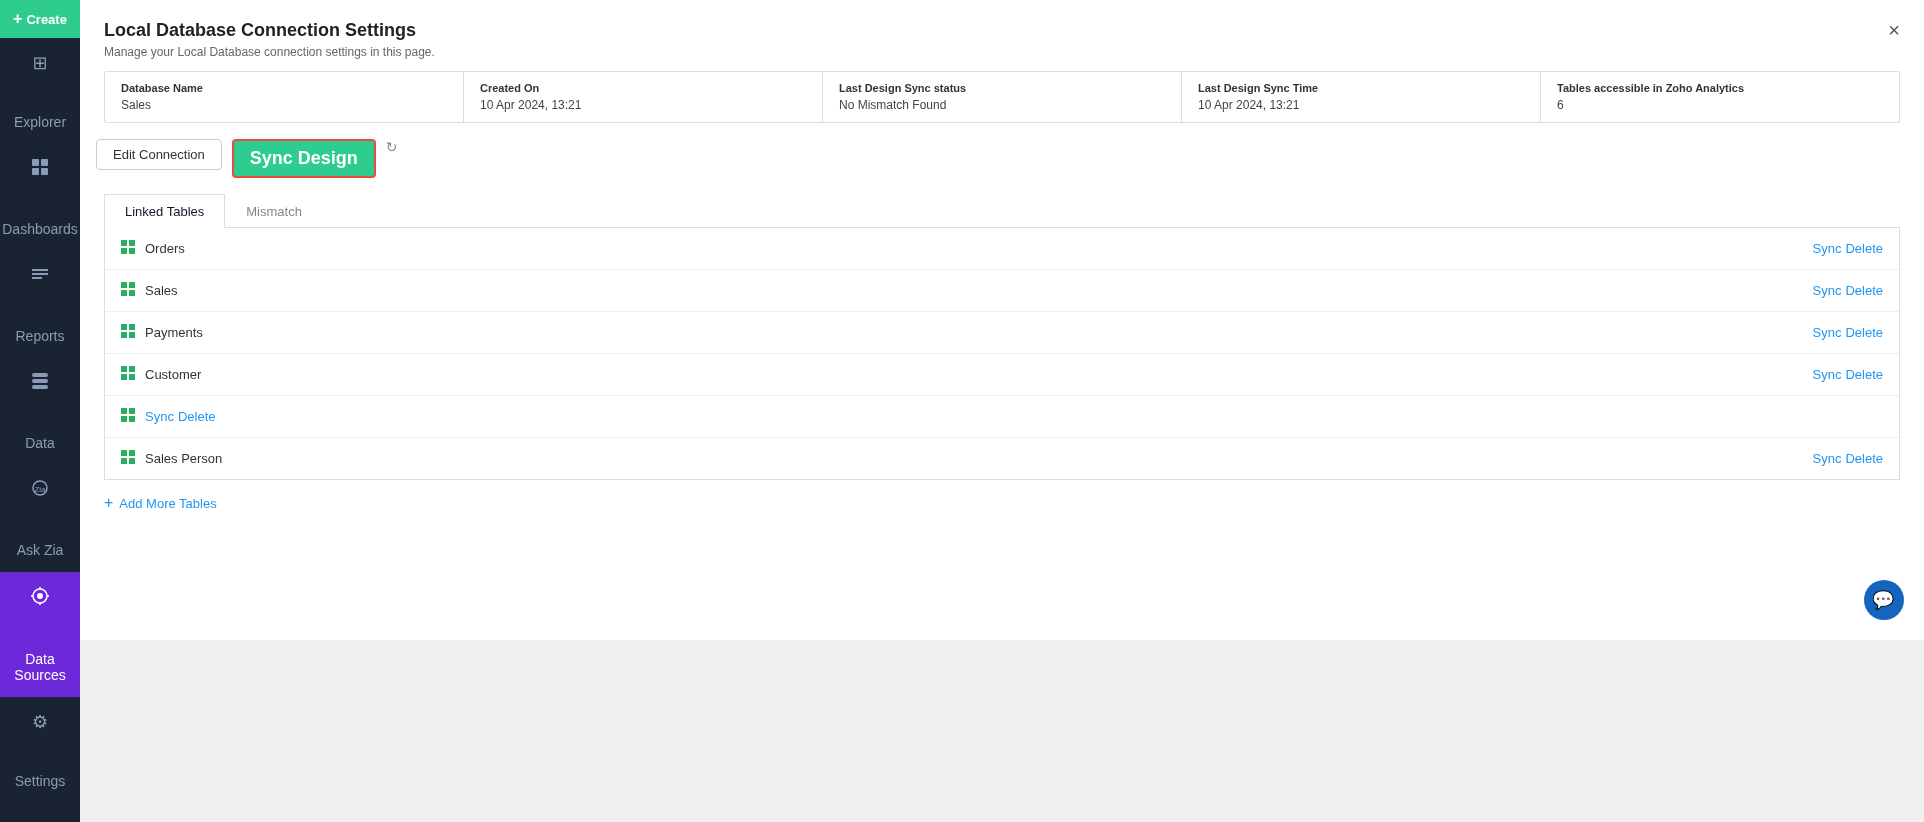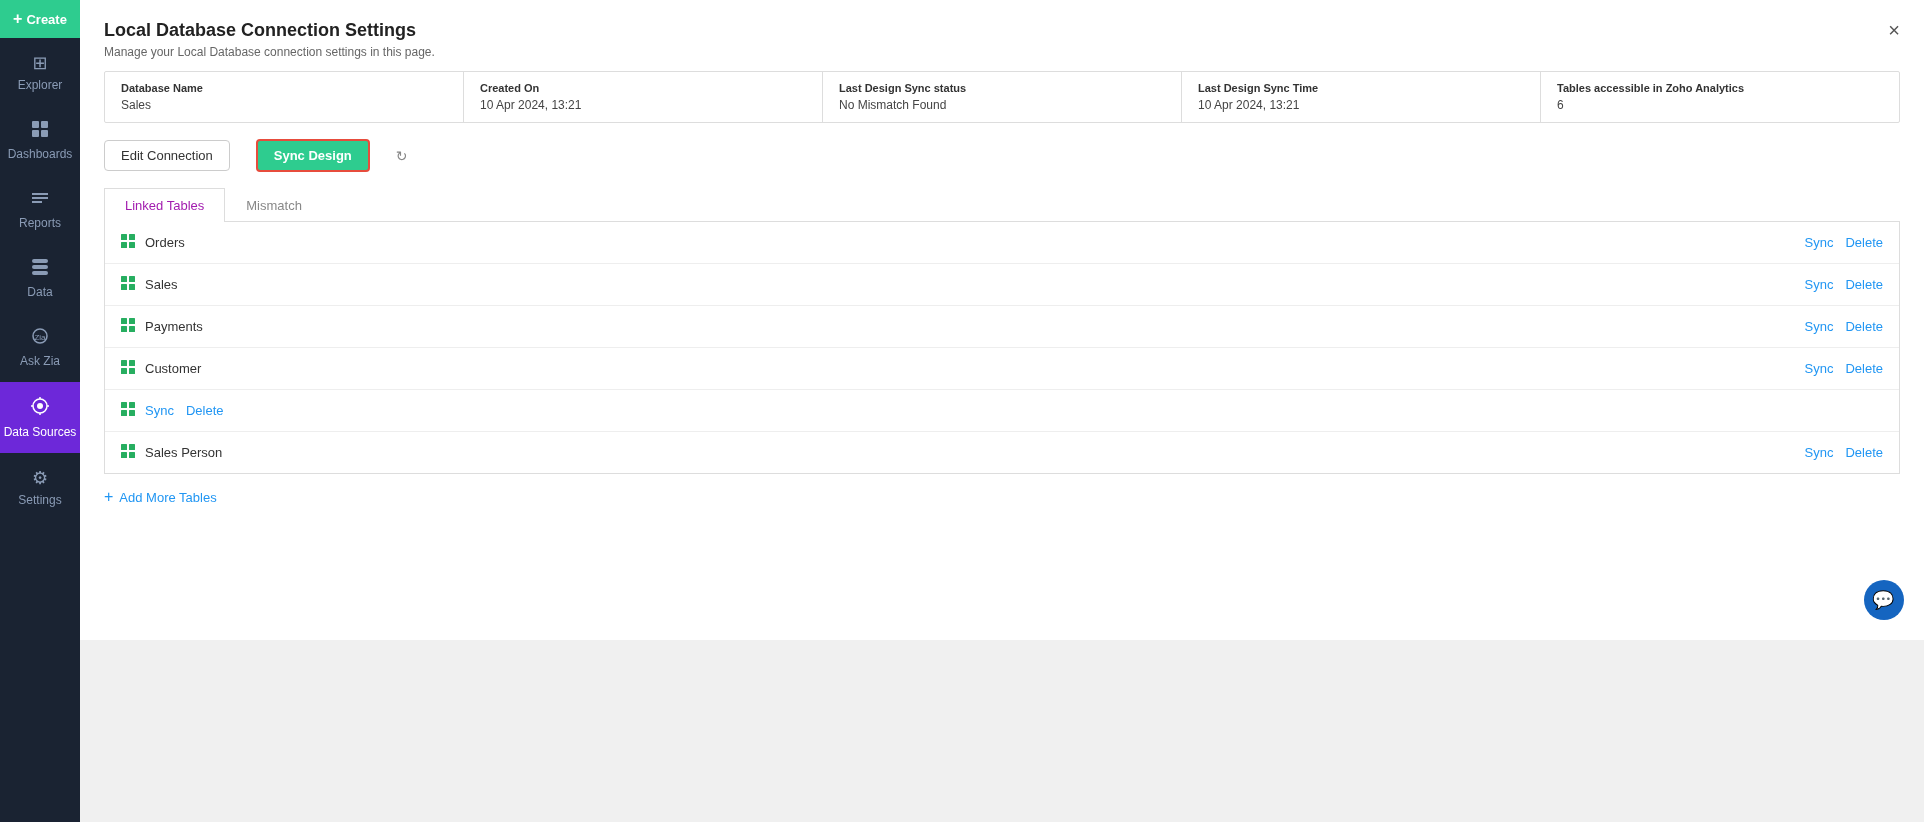--- a/index.html
+++ b/index.html
@@ -35,21 +35,21 @@
       flex-direction: column;
       align-items: center;
       justify-content: center;
       padding: 14px 0;
       color: #8a9bb5;
       cursor: pointer;
       gap: 4px;
     }
     .sidebar-item.active { color: #fff; background: #6d28d9; }
     .sidebar-item .icon { font-size: 18px; }
-    .sidebar-item .label { font-size: 12px; text-align: center; }
+    .sidebar-item .label { font-size: 14px; text-align: center; margin-top: 36px; }
     .sidebar-bottom { margin-top: auto; width: 100%; }
     .sidebar-viewer {
       display: flex;
       flex-direction: column;
       align-items: center;
       padding: 10px 0;
       color: #8a9bb5;
       gap: 4px;
     }
     .toggle-switch {
@@ -121,41 +121,41 @@
       padding: 10px 16px;
       border-right: 1px solid #ddd;
     }
     .info-cell:last-child { border-right: none; }
     .info-label { font-size: 11px; font-weight: 600; color: #333; margin-bottom: 4px; }
     .info-value { font-size: 12px; color: #444; }
 
     
     .action-bar {
       display: flex;
-      align-items: center;
-      padding: 16px 24px;
-      gap: 26px;
+      align-items: flex-start;
+      padding: 16px 16px;
+      gap: 10px;
     }
     .btn-edit {
       padding: 7px 16px;
       border: 1px solid #ccc;
       background: white;
       border-radius: 4px;
       cursor: pointer;
       font-size: 13px;
       color: #333;
     }
     .btn-sync-design {
       padding: 7px 16px;
       background: #2ecc8f;
       color: white;
       border: 2px solid #e74c3c;
       border-radius: 4px;
       cursor: pointer;
-      font-size: 13px;
+      font-size: 18px;
       font-weight: 600;
     }
     .refresh-icon { color: #888; font-size: 14px; cursor: pointer; }
 
     
     .tabs {
       display: flex;
       border-bottom: 1px solid #ddd;
       margin: 0 24px;
     }
@@ -166,21 +166,21 @@
       border: 1px solid transparent;
       border-bottom: none;
       margin-bottom: -1px;
       color: #555;
       background: transparent;
     }
     .tab.active {
       border-color: #ddd;
       border-bottom-color: white;
       background: white;
-      color: #a21caf;
+      color: #0f172a;
       font-weight: 500;
     }
     .tab.inactive { color: #888; }
 
     
     .table-list {
       margin: 0 24px;
       border: 1px solid #ddd;
       border-top: none;
     }
@@ -197,21 +197,21 @@
       font-size: 14px;
       flex-shrink: 0;
     }
     .table-name {
       flex: 1;
       font-size: 13px;
       color: #333;
     }
     .table-actions {
       display: flex;
-      gap: 12px;
+      gap: 4px;
     }
     .link-btn {
       color: #2196f3;
       cursor: pointer;
       font-size: 13px;
       background: none;
       border: none;
     }
 
     

